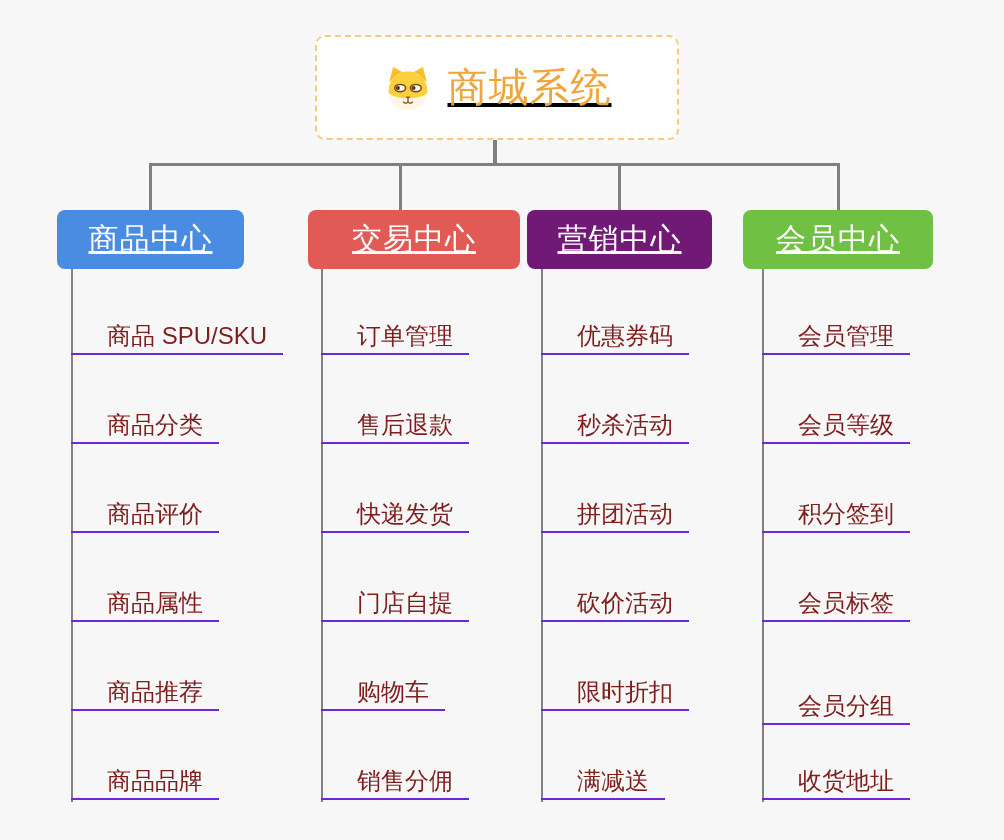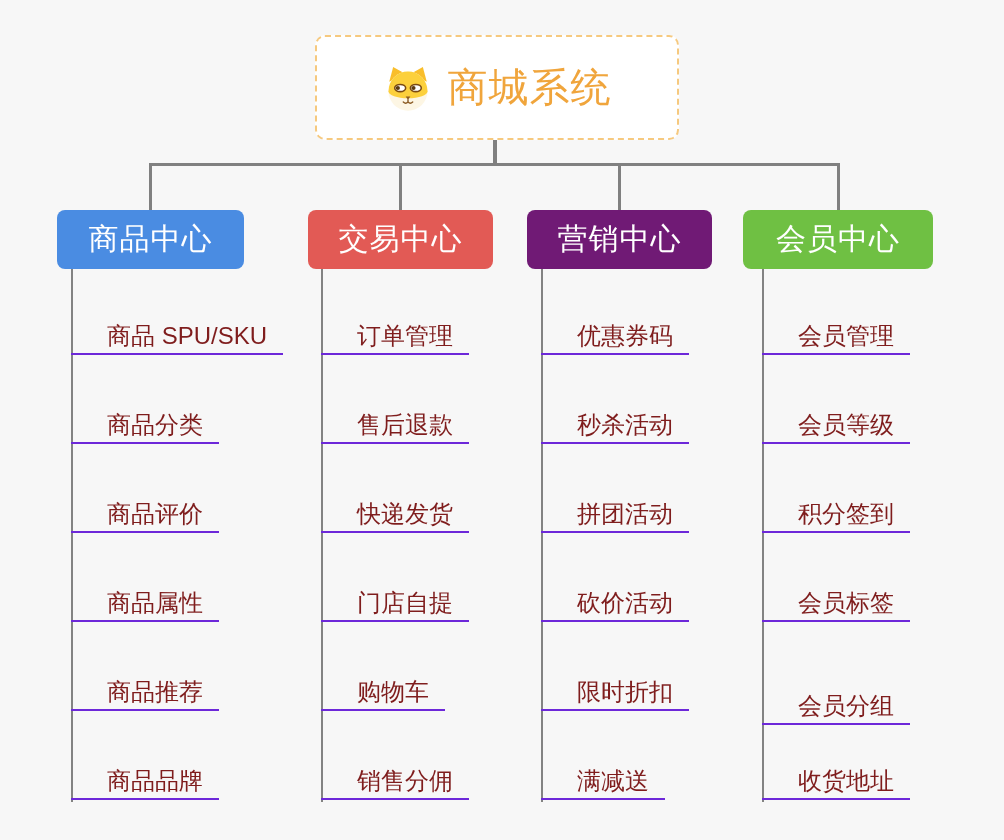--- a/index.html
+++ b/index.html
@@ -9,39 +9,40 @@
     font-family:"Liberation Sans","DejaVu Sans",sans-serif;
     overflow:hidden;
   }
   #canvas{position:relative;width:1004px;height:840px;background:#f7f7f7;}
 
   
   .root-node{
     position:absolute;left:315px;top:35px;width:364px;height:105px;
     background:#ffffff;border:2px dashed #f6c97f;border-radius:10px;
     box-sizing:border-box;
-    display:flex;align-items:center;justify-content:center;gap:15px;
+    display:flex;align-items:center;justify-content:center;gap:15px;text-decoration:underline;
   }
   .root-title{
     font-size:40px;letter-spacing:1px;color:#f0a53c;font-weight:500;
   }
 
   
   .connector{position:absolute;background:#808080;}
   .stem {left:493px;top:140px;width:4px;height:25px;}
   .bus  {left:149px;top:163px;width:691px;height:3px;}
   .drop {top:164px;width:3px;height:46px;}
   .trunk{top:269px;width:2px;height:533px;background:#838383;}
 
   
   .branch-header{
     position:absolute;top:210px;height:59px;border-radius:8px;
     display:flex;align-items:center;justify-content:center;
     color:#ffffff;font-size:30px;letter-spacing:1px;cursor:pointer;
     box-sizing:border-box;
+    text-decoration:underline;
   }
 
   
   .branch-item{
     position:absolute;height:37px;line-height:35px;
     padding:0 16px 0 36px;white-space:nowrap;
     font-size:24px;color:#7f1d1d;
     border-bottom:2px solid #6d28d9;
     box-sizing:border-box;cursor:pointer;
   }
@@ -73,21 +74,21 @@
 <div class="connector drop" style="left: 149px;"></div>
     <div class="branch-header" style="left: 57px; width: 187px; background: rgb(74, 140, 226);">商品中心</div>
     <div class="connector trunk" style="left: 71px;"></div>
     <div class="branch-item" style="left: 71px; top: 318px;">商品 SPU/SKU</div>
     <div class="branch-item" style="left: 71px; top: 407px;">商品分类</div>
     <div class="branch-item" style="left: 71px; top: 496px;">商品评价</div>
     <div class="branch-item" style="left: 71px; top: 585px;">商品属性</div>
     <div class="branch-item" style="left: 71px; top: 674px; text-align: center;">商品推荐</div>
     <div class="branch-item" style="left: 71px; top: 763px;">商品品牌</div>
     <div class="connector drop" style="left: 399px;"></div>
-    <div class="branch-header" style="left: 308px; width: 185px; background: rgb(226, 90, 85);">交易中心</div>
+    <div class="branch-header" style="left: 308px; width: 212px; background: rgb(226, 90, 85);">交易中心</div>
     <div class="connector trunk" style="left: 321px;"></div>
     <div class="branch-item" style="left: 321px; top: 318px;">订单管理</div>
     <div class="branch-item" style="left: 321px; top: 407px;">售后退款</div>
     <div class="branch-item" style="left: 321px; top: 585px;">门店自提</div>
     <div class="branch-item" style="left: 321px; top: 496px;">快递发货</div>
     <div class="branch-item" style="left: 321px; top: 674px;">购物车</div>
     <div class="branch-item" style="left: 321px; top: 763px;">销售分佣</div>
     <div class="connector drop" style="left: 618px;"></div>
     <div class="branch-header" style="left: 527px; width: 185px; background: #701a75;">营销中心</div>
     <div class="connector trunk" style="left: 541px;"></div>

